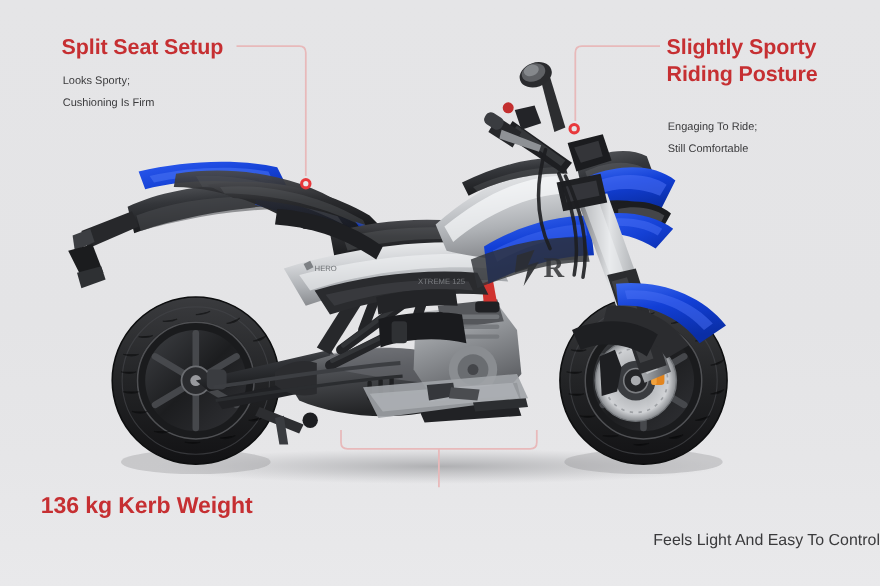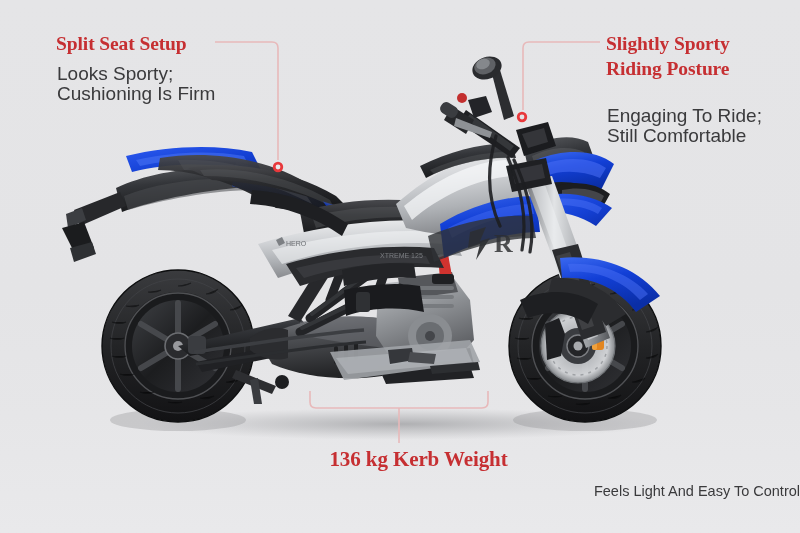--- a/index.html
+++ b/index.html
@@ -18,37 +18,36 @@
 
   
   .ann-title{
     position:absolute;
     color:#c62f32;
     font-weight:bold;
     font-size:19.5px;
     line-height:25px;
     letter-spacing:-0.1px;
     white-space:pre-line;
-    font-family:Liberation Serif, serif;
   }
   .ann-sub{
     position:absolute;
     color:#3a3a3c;
-    font-size:19px;
+    font-size:10px;
     line-height:20px;
     white-space:pre-line;
   }
 
   #ann-left-title{left:56px;top:31px;}
   #ann-left-sub{left:57px;top:64px;}
 
   #ann-right-title{left:606px;top:31px;}
   #ann-right-sub{left:607px;top:106px;}
 
-  #ann-bottom-title{left:13px;right:0;top:447px;text-align:center;font-size:21px;padding-left:24px;}
+  #ann-bottom-title{left:13px;right:0;top:447px;text-align:left;font-size:21px;padding-left:24px;}
   #ann-bottom-sub{left:0;right:0;top:481px;text-align:right;font-size:14.5px;}
 
   
   #connectors{position:absolute;left:0;top:0;width:800px;height:533px;pointer-events:none;}
 
   
   #bike{position:absolute;left:0;top:0;width:800px;height:533px;}
 </style>
 </head>
 <body>

